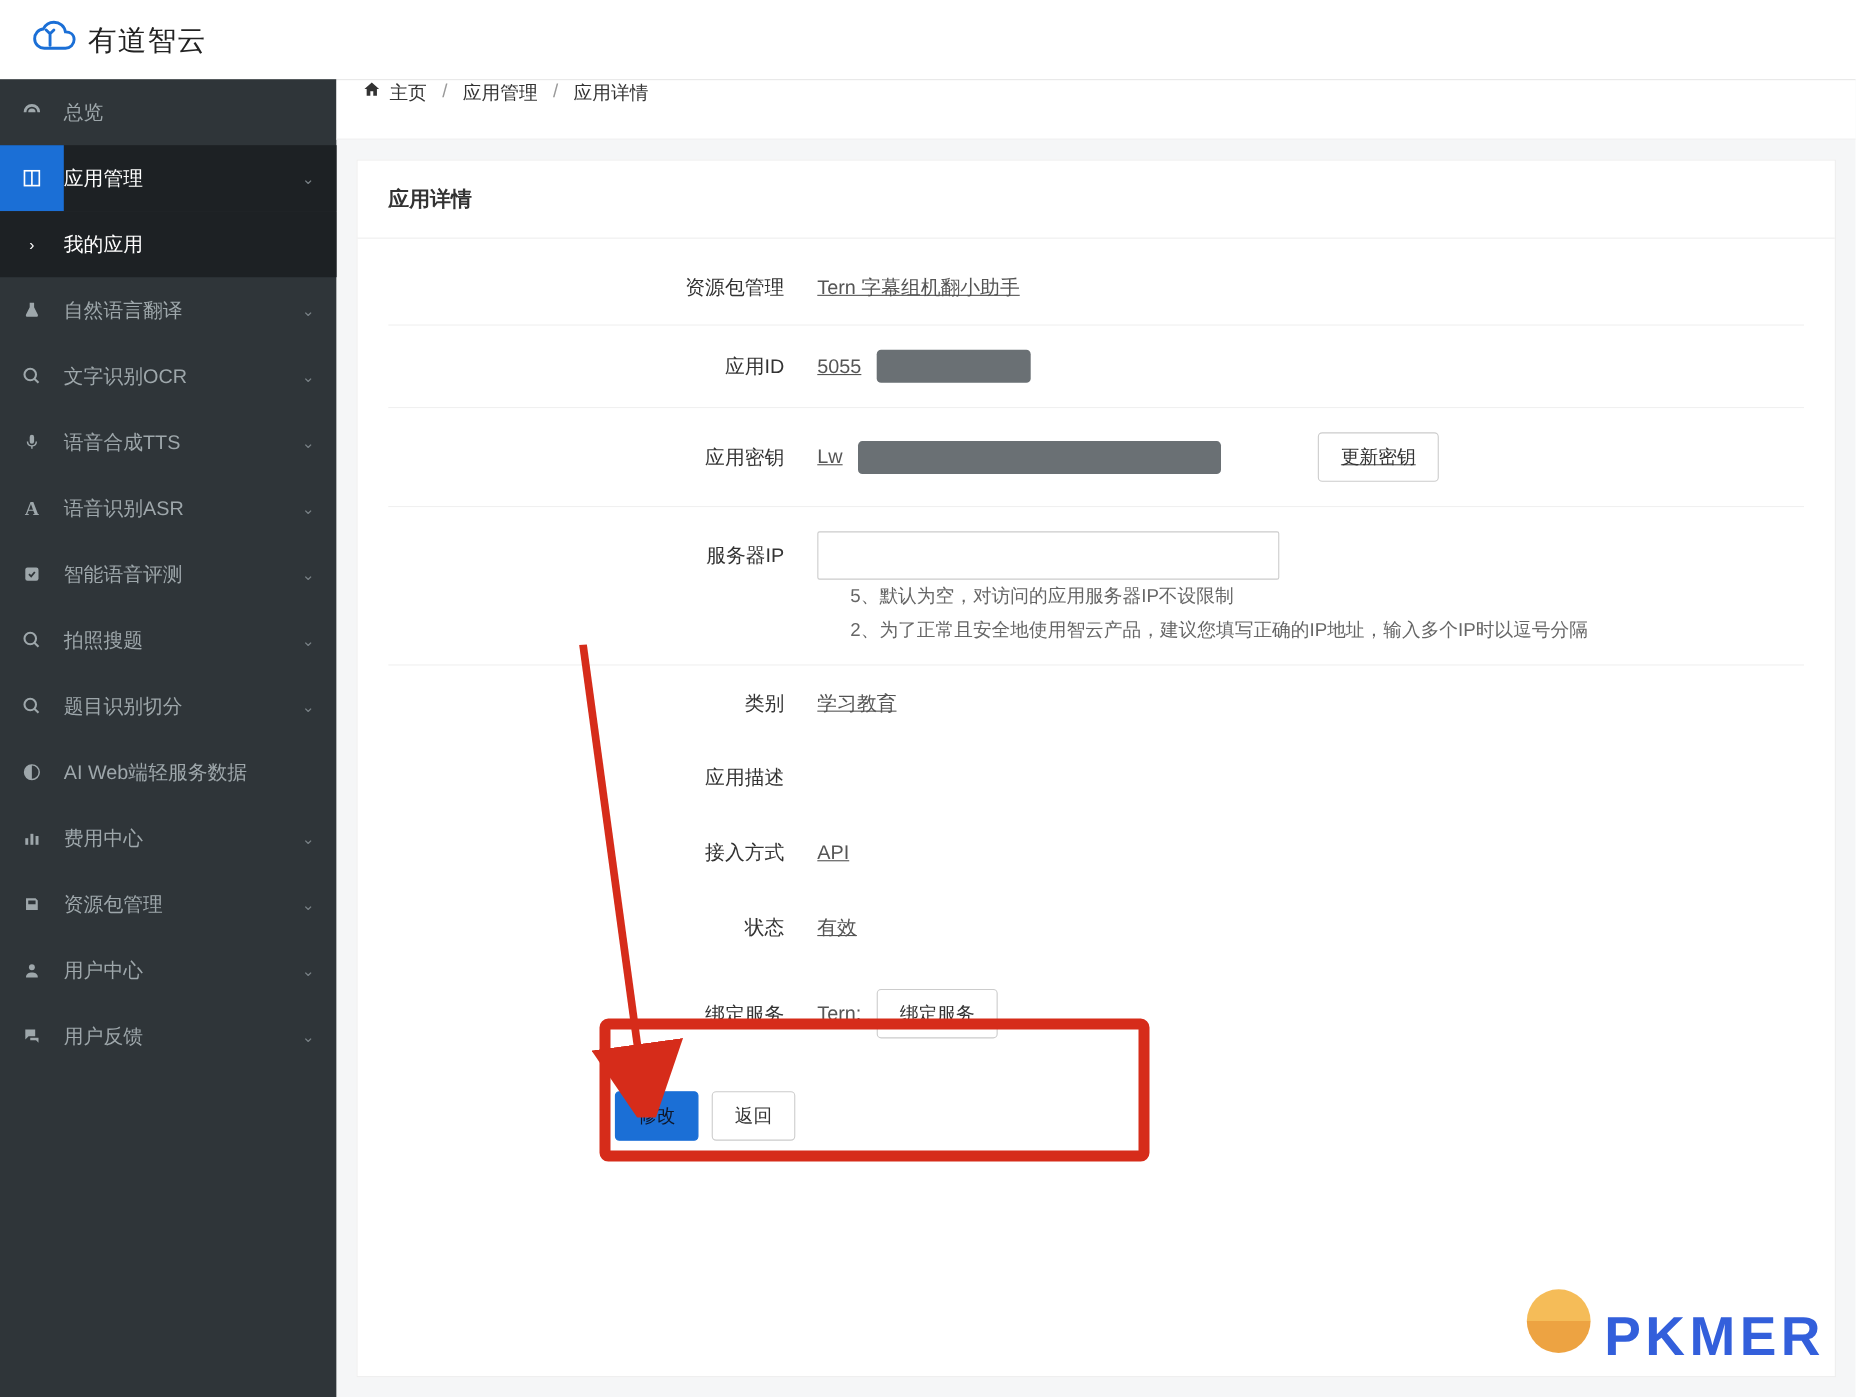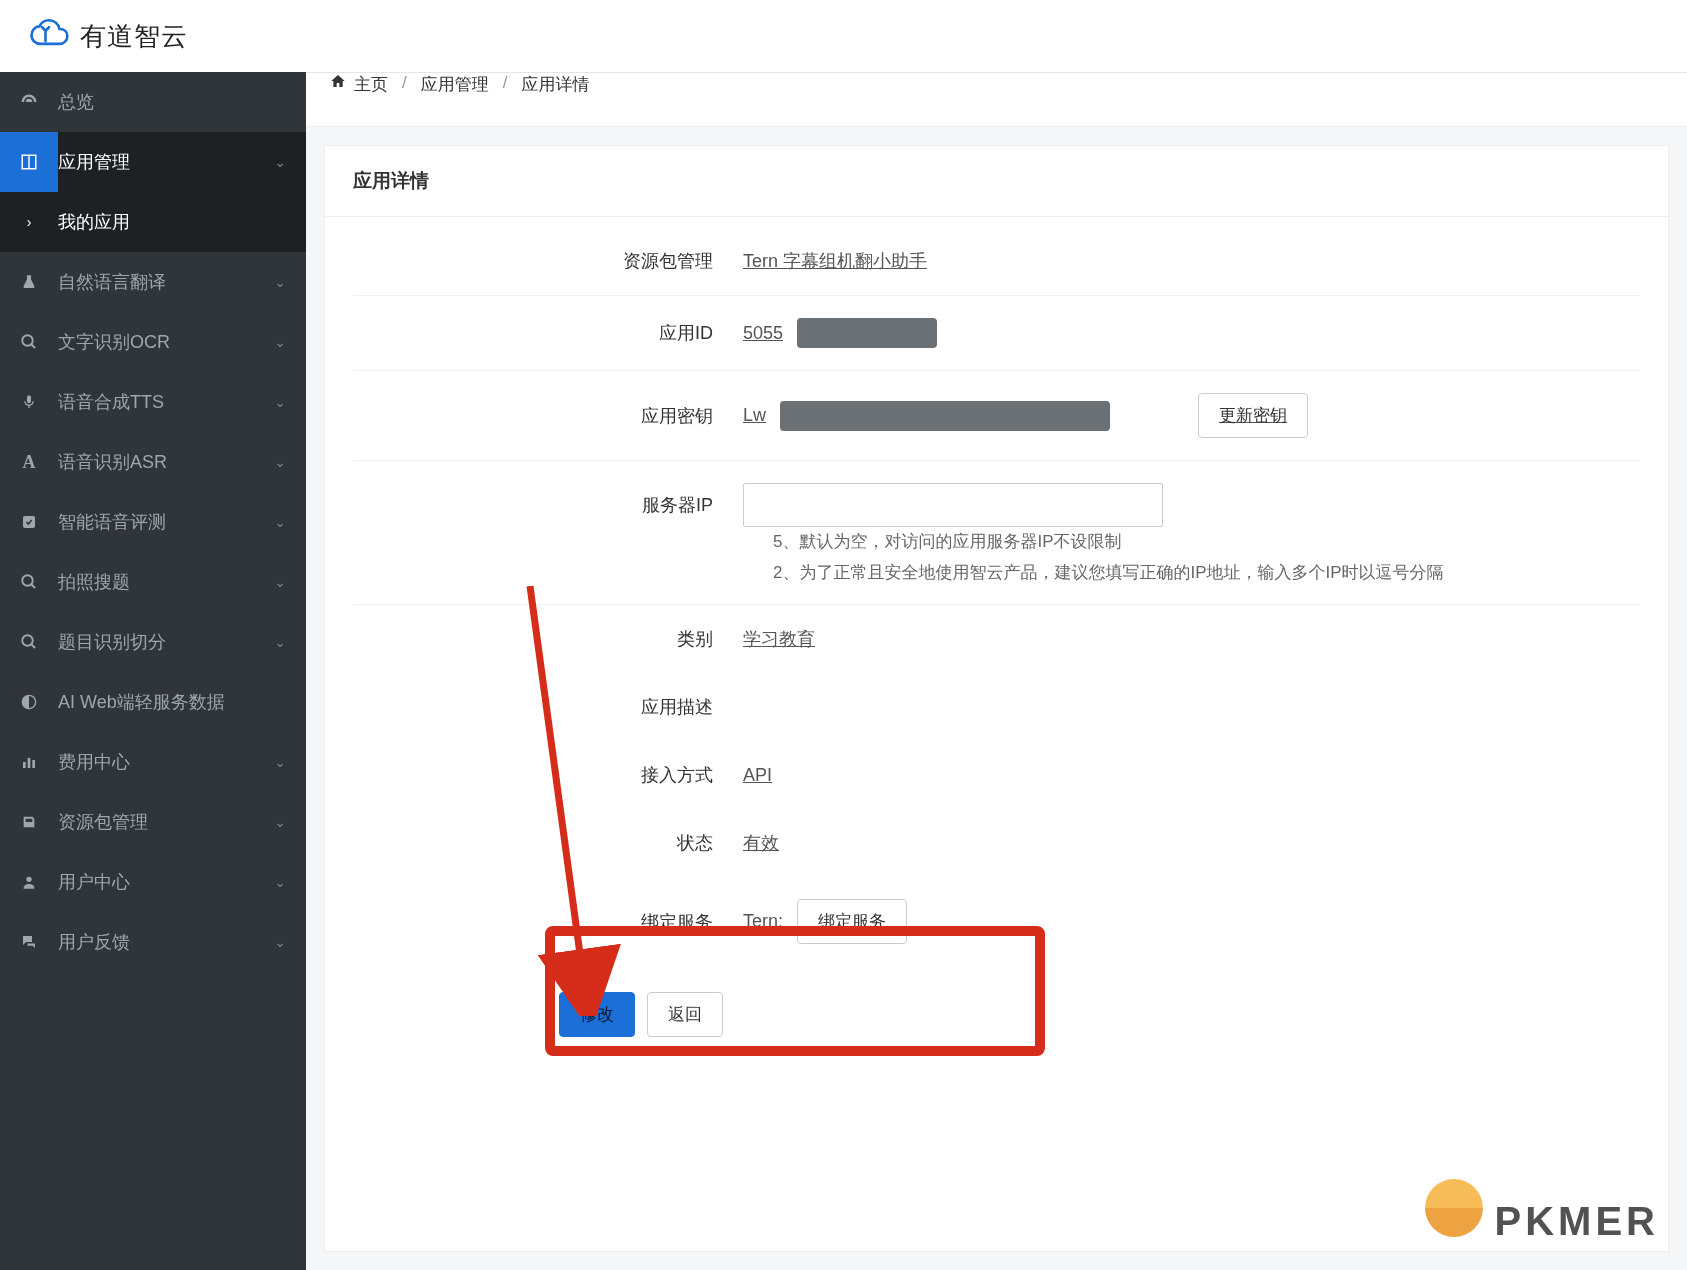--- a/index.html
+++ b/index.html
@@ -35,21 +35,21 @@
 .redact.b { width: 330px; }
 .btn { display: inline-block; padding: 10px 20px; border: 1px solid #ccc; background: #fff; border-radius: 4px; font-size: 17px; color: #333; cursor: pointer; }
 .btn.primary { background: #1b6fd6; color: #0f172a; border-color: #1b6fd6; }
 .input-box { width: 420px; height: 44px; border: 1px solid #ccc; border-radius: 2px; padding: 0 10px; font-size: 16px; }
 .hint { font-size: 17px; color: #666; line-height: 1.8; padding-left: 420px; margin-top: -6px; margin-bottom: 16px; }
 .actions { padding: 26px 0 40px 206px; display: flex; gap: 12px; }
 .callout-arrow { position: absolute; pointer-events: none; }
 .callout-box { position: absolute; border: 10px solid #d62c1a; border-radius: 8px; pointer-events: none; }
 .watermark { position: absolute; right: 28px; bottom: 26px; display: flex; align-items: center; gap: 12px; opacity: 0.9; }
 .watermark .sun { width: 58px; height: 58px; border-radius: 50%; background: linear-gradient(180deg,#f5b547 50%, #ec9a2e 50%); position: relative; }
-.watermark .txt { font-size: 40px; font-weight: 700; color: #404040; letter-spacing: 4px; margin-top: 28px; }
+.watermark .txt { font-size: 50px; font-weight: 700; color: #1d4ed8; letter-spacing: 4px; margin-top: 28px; }
 </style>
 </head>
 <body>
 
 <div class="header">
   <div class="logo-wrap">
     <svg class="logo-icon" viewBox="0 0 48 48">
       <path d="M36 16c-1-6-6-10-12-10-5 0-9 3-11 7-5 0-9 5-9 10 0 6 5 10 10 10h22c5 0 9-4 9-9 0-5-4-8-9-8z" fill="none" stroke="#1b6fd6" stroke-width="3"></path>
       <path d="M20 30 V18 M20 18 l4 -4 M20 18 l-4 -4" fill="none" stroke="#1b6fd6" stroke-width="3" stroke-linecap="round"></path>
     </svg>

